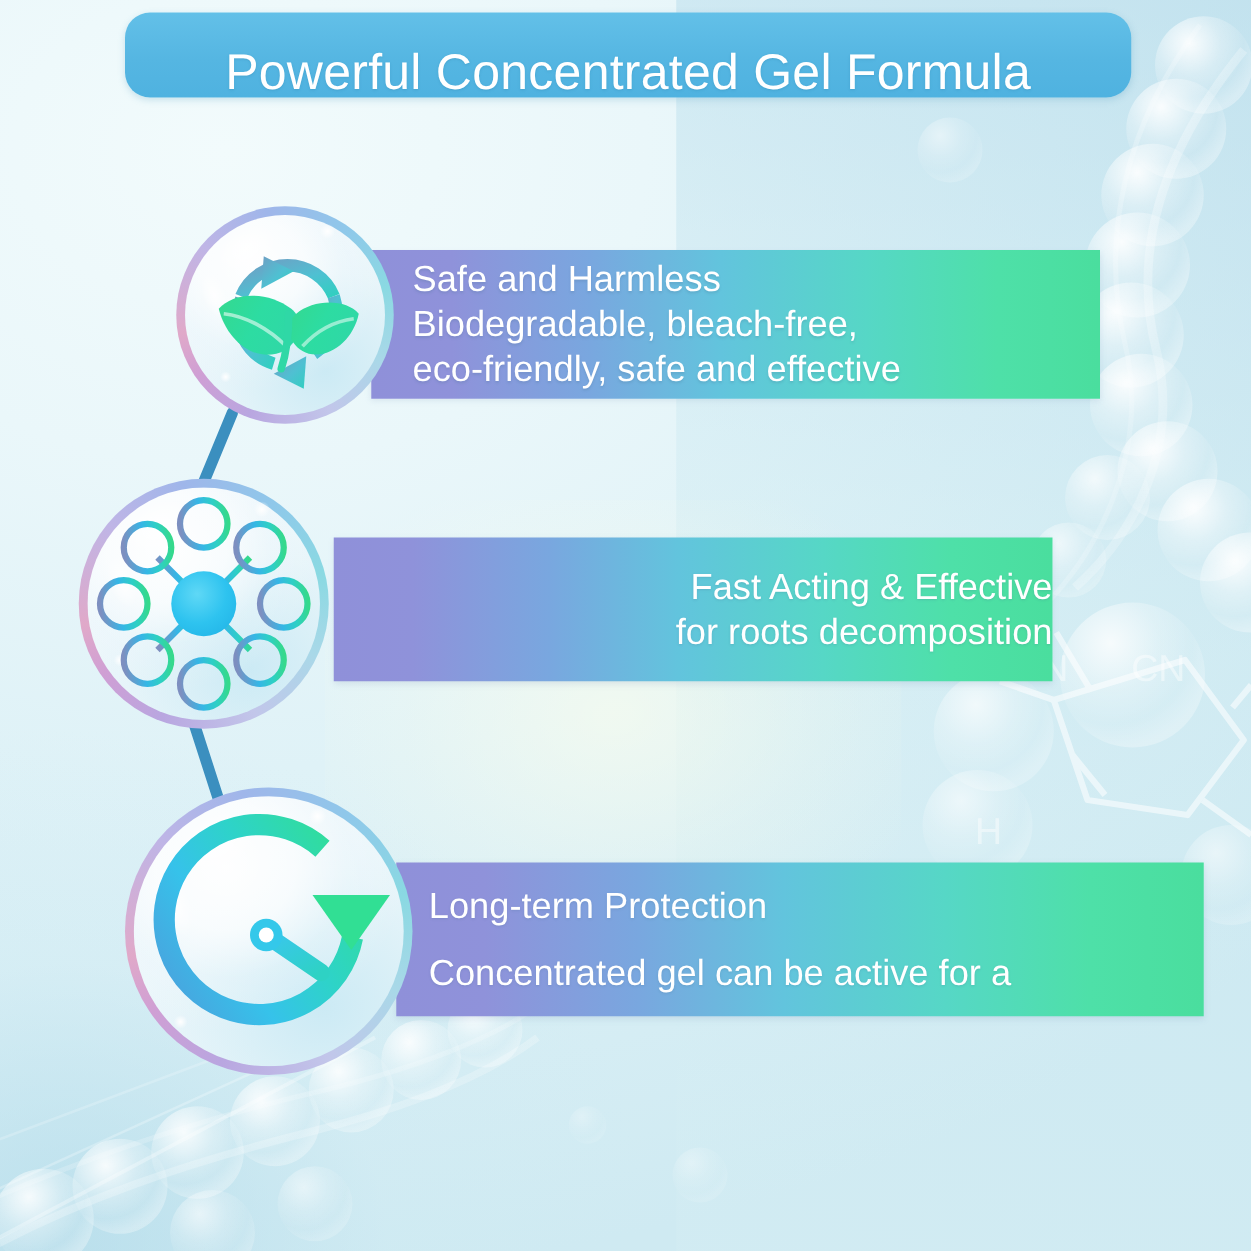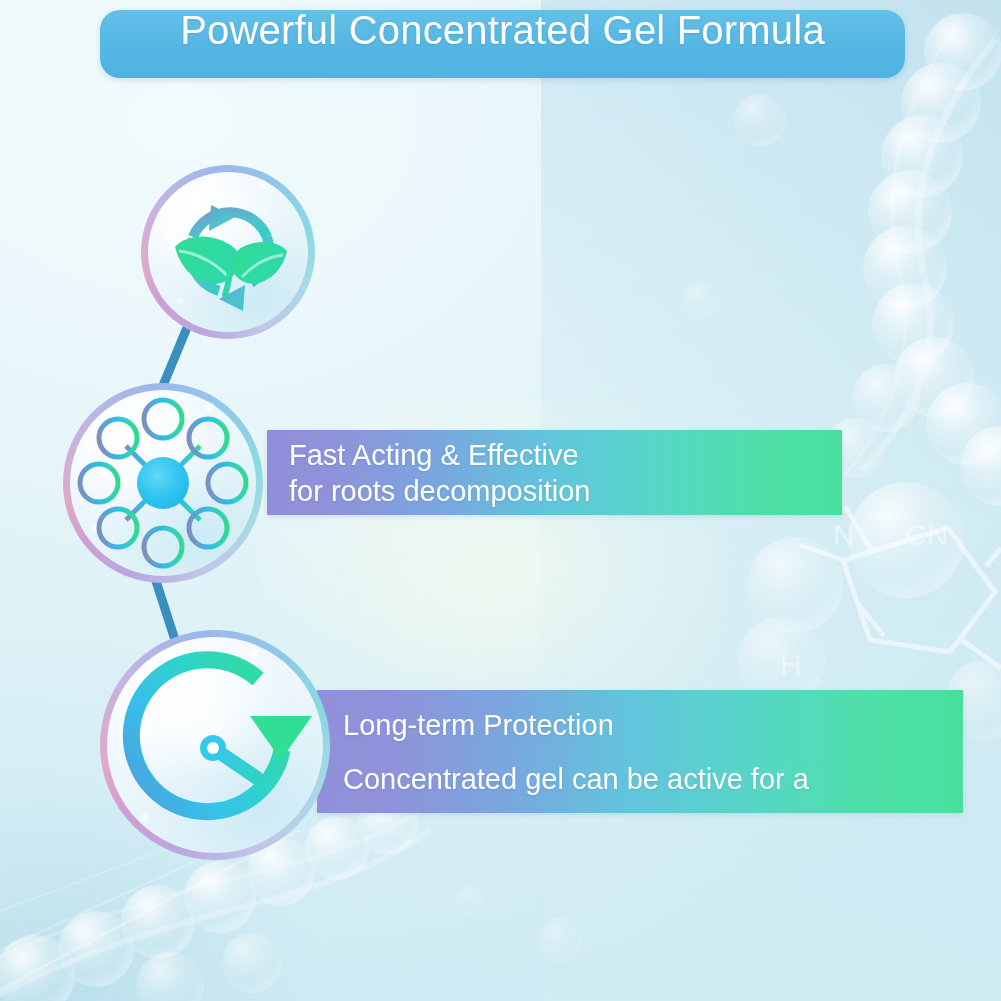--- a/index.html
+++ b/index.html
@@ -31,42 +31,42 @@
     background:radial-gradient(60% 60% at 50% 50%, rgba(255,255,235,.55) 0%, rgba(248,252,236,.22) 60%, rgba(255,255,255,0) 100%);
   }
   .bg-svg{position:absolute;inset:0;width:1001px;height:1001px;}
 
   
   .header-banner{
     position:absolute;left:100px;top:10px;width:805px;height:68px;
     border-radius:20px;
     background:linear-gradient(180deg,#63c0e8 0%,#55b6e2 55%,#4fb2e0 100%);
     box-shadow:0 2px 6px rgba(90,160,195,.28);
-    display:flex;align-items:flex-start;justify-content:center;
+    display:flex;align-items:flex-end;justify-content:center;
   }
   .header-title{
     color:#ffffff;font-size:40px;line-height:1;font-weight:400;
     letter-spacing:.2px;white-space:nowrap;
     text-shadow:0 1px 2px rgba(40,120,160,.25);
   }
 
   
   .banner{
     position:absolute;
     background:linear-gradient(90deg,#8f90d9 0%,#8f92da 11%,#79a7df 30%,#62c4dd 48%,#56d7c6 68%,#4ee0a8 86%,#4ade9e 100%);
     box-shadow:0 2px 5px rgba(110,140,175,.18);
     display:flex;flex-direction:column;justify-content:center;
     box-sizing:border-box;
   }
   .banner .line{
     color:#ffffff;font-size:29px;line-height:36px;white-space:nowrap;
     text-shadow:0 1px 2px rgba(70,110,140,.22);
   }
   #banner-1{left:297px;top:200px;width:583px;height:119px;padding-left:33px;}
-  #banner-2{left:267px;top:430px;width:575px;height:85px;padding-left:22px;}
+  #banner-2{left:267px;top:430px;width:575px;height:115px;padding-left:22px;align-items:flex-end;}
   #banner-3{left:317px;top:690px;width:646px;height:123px;padding-left:26px;gap:18px;}
 
   
   .bubble{position:absolute;border-radius:50%;}
   .bubble .rim{
     position:absolute;inset:0;border-radius:50%;
     background:
       conic-gradient(from 200deg,
         #b9a6e0 0deg, #cf9fd4 35deg, #e0a9c9 60deg,
         #bfb5e6 110deg, #9fb6ea 150deg, #8fc8ea 195deg,
@@ -188,20 +188,25 @@
     <g stroke-linecap="round" fill="none">
       <path d="M186 330 L 162 388" stroke="#3b8fbf" stroke-width="9"></path>
       <path d="M155 578 L 175 640" stroke="#3b8fbf" stroke-width="9"></path>
     </g>
   </svg>
 
   <div class="header-banner">
     <div class="header-title">Powerful Concentrated Gel Formula</div>
   </div>
 
+  <div class="banner" id="banner-1">
+    <div class="line">Safe and Harmless</div>
+    <div class="line">Biodegradable, bleach-free,</div>
+    <div class="line">eco-friendly, safe and effective</div>
+  </div>
 
   <div class="banner" id="banner-2">
     <div class="line">Fast Acting &amp; Effective</div>
     <div class="line">for roots decomposition</div>
   </div>
 
   <div class="banner" id="banner-3">
     <div class="line">Long-term Protection</div>
     <div class="line">Concentrated gel can be active for a</div>
   </div>

